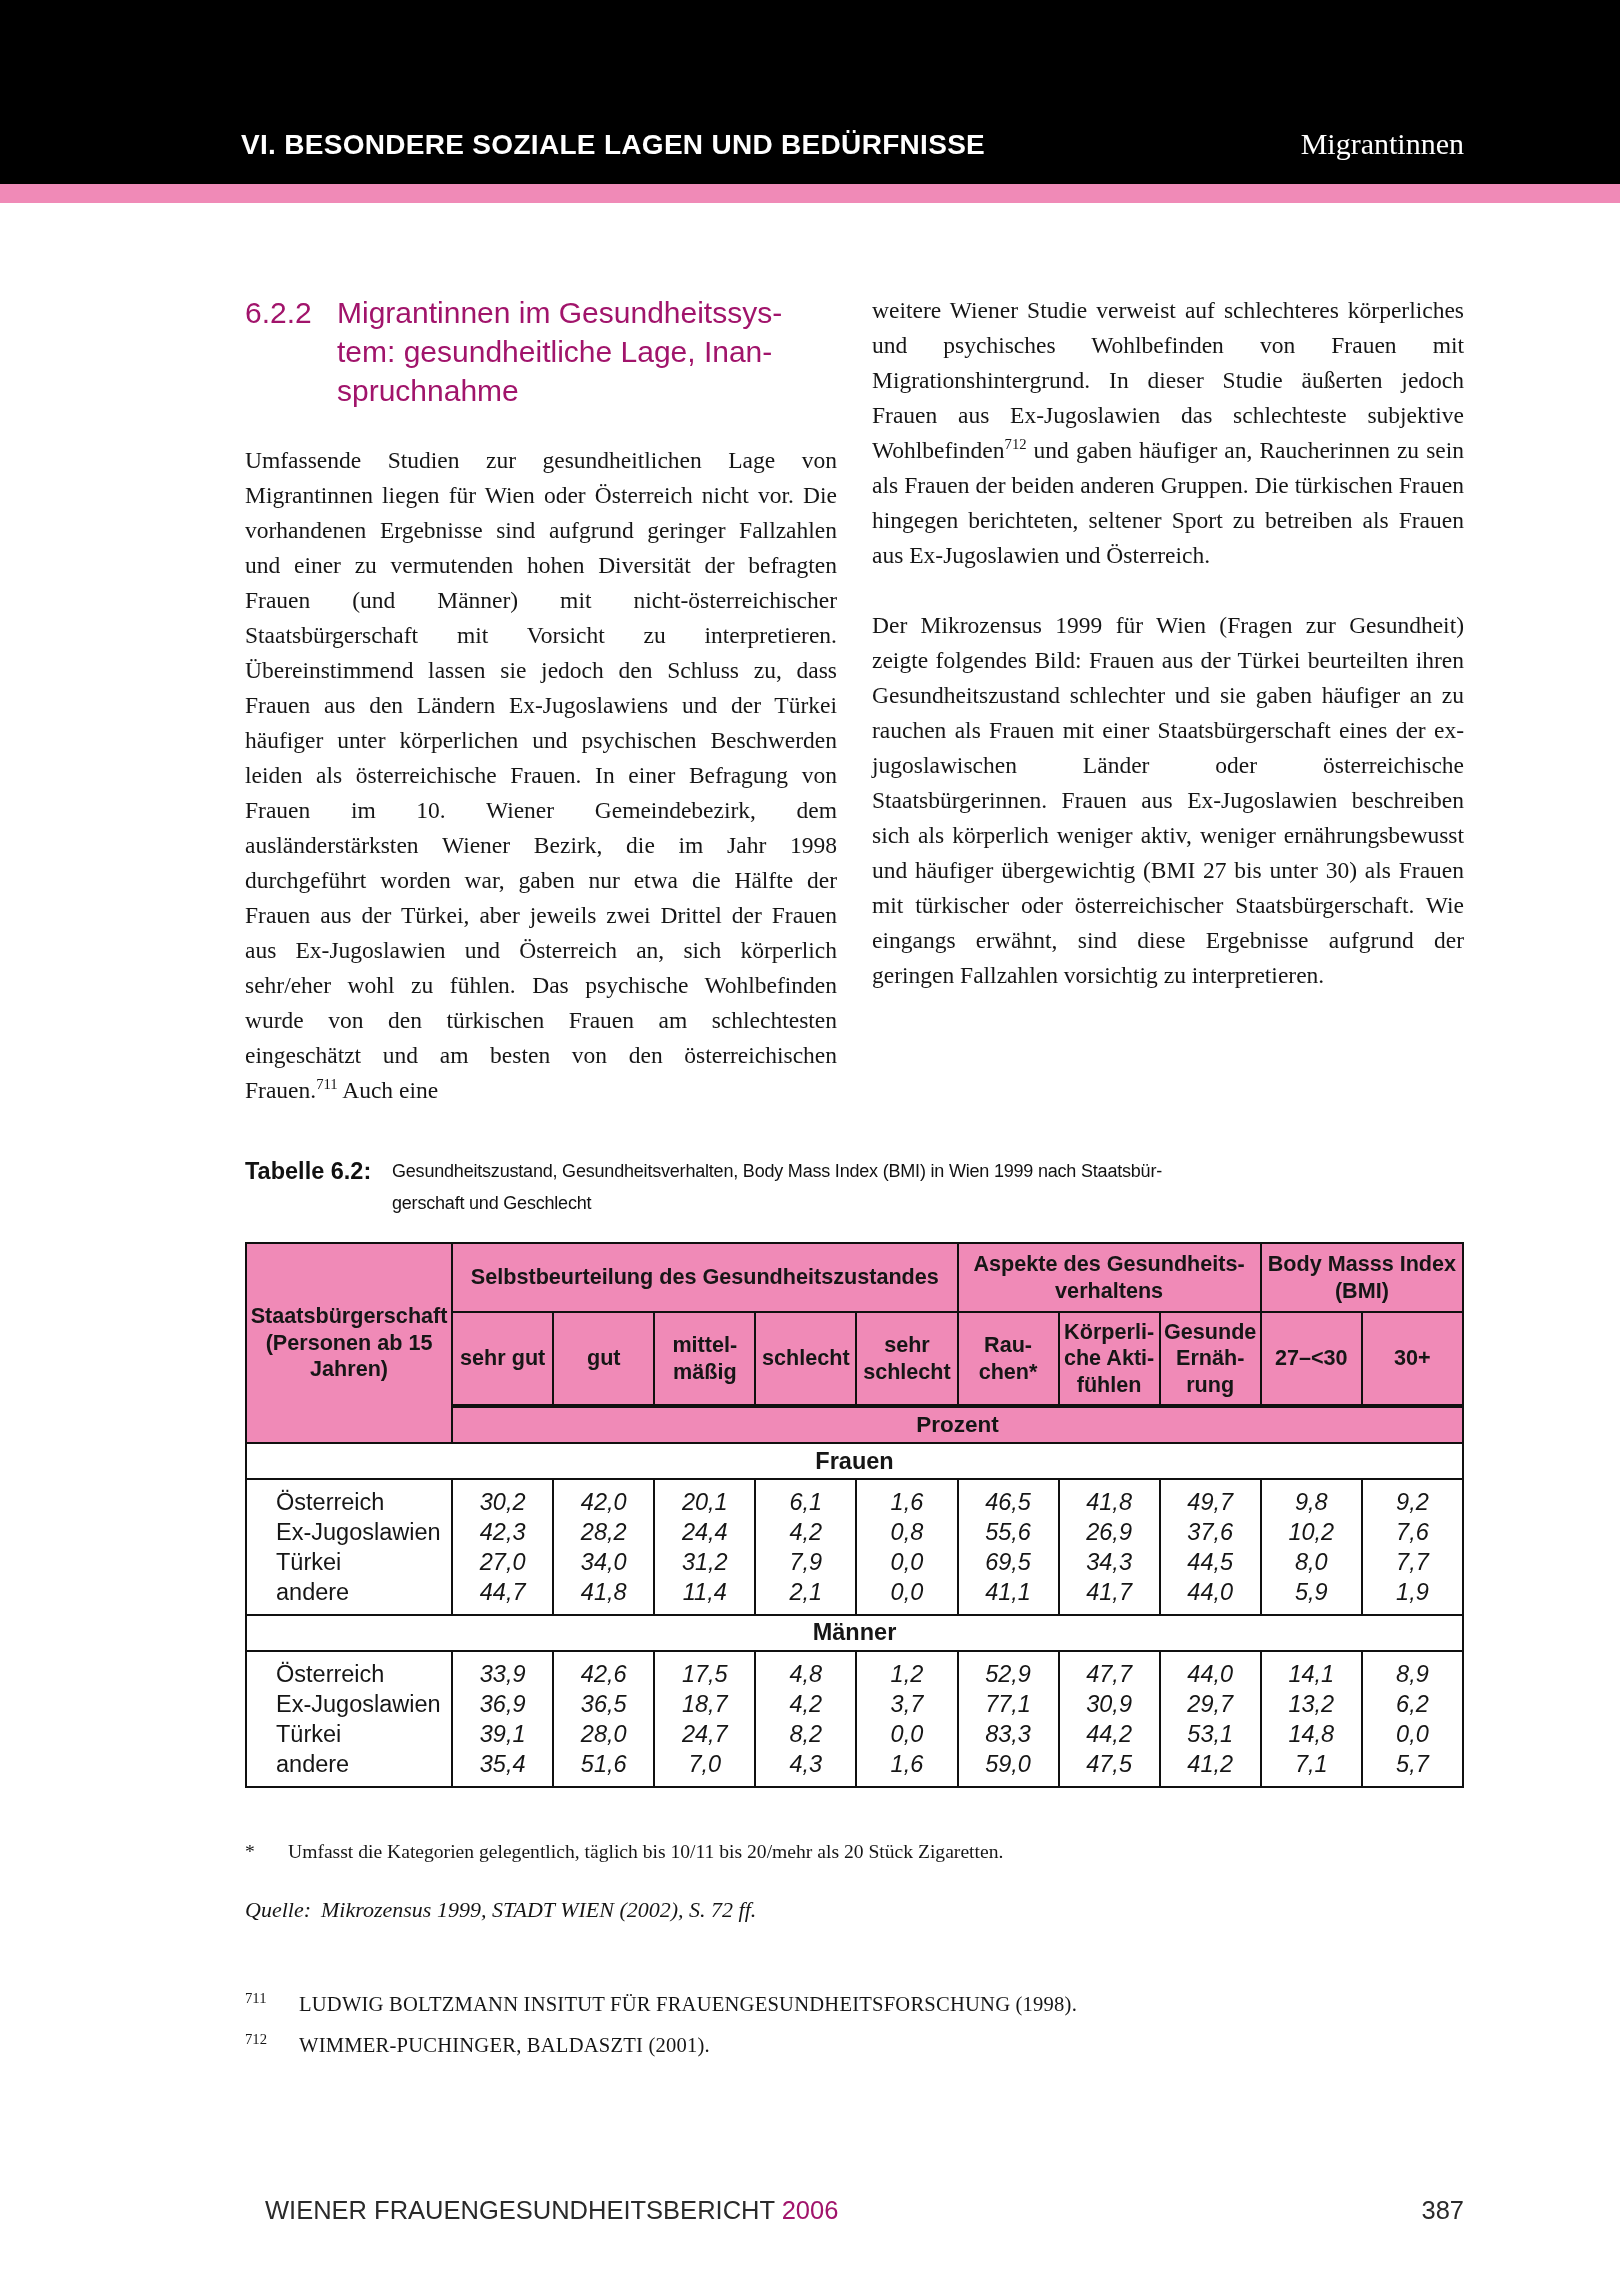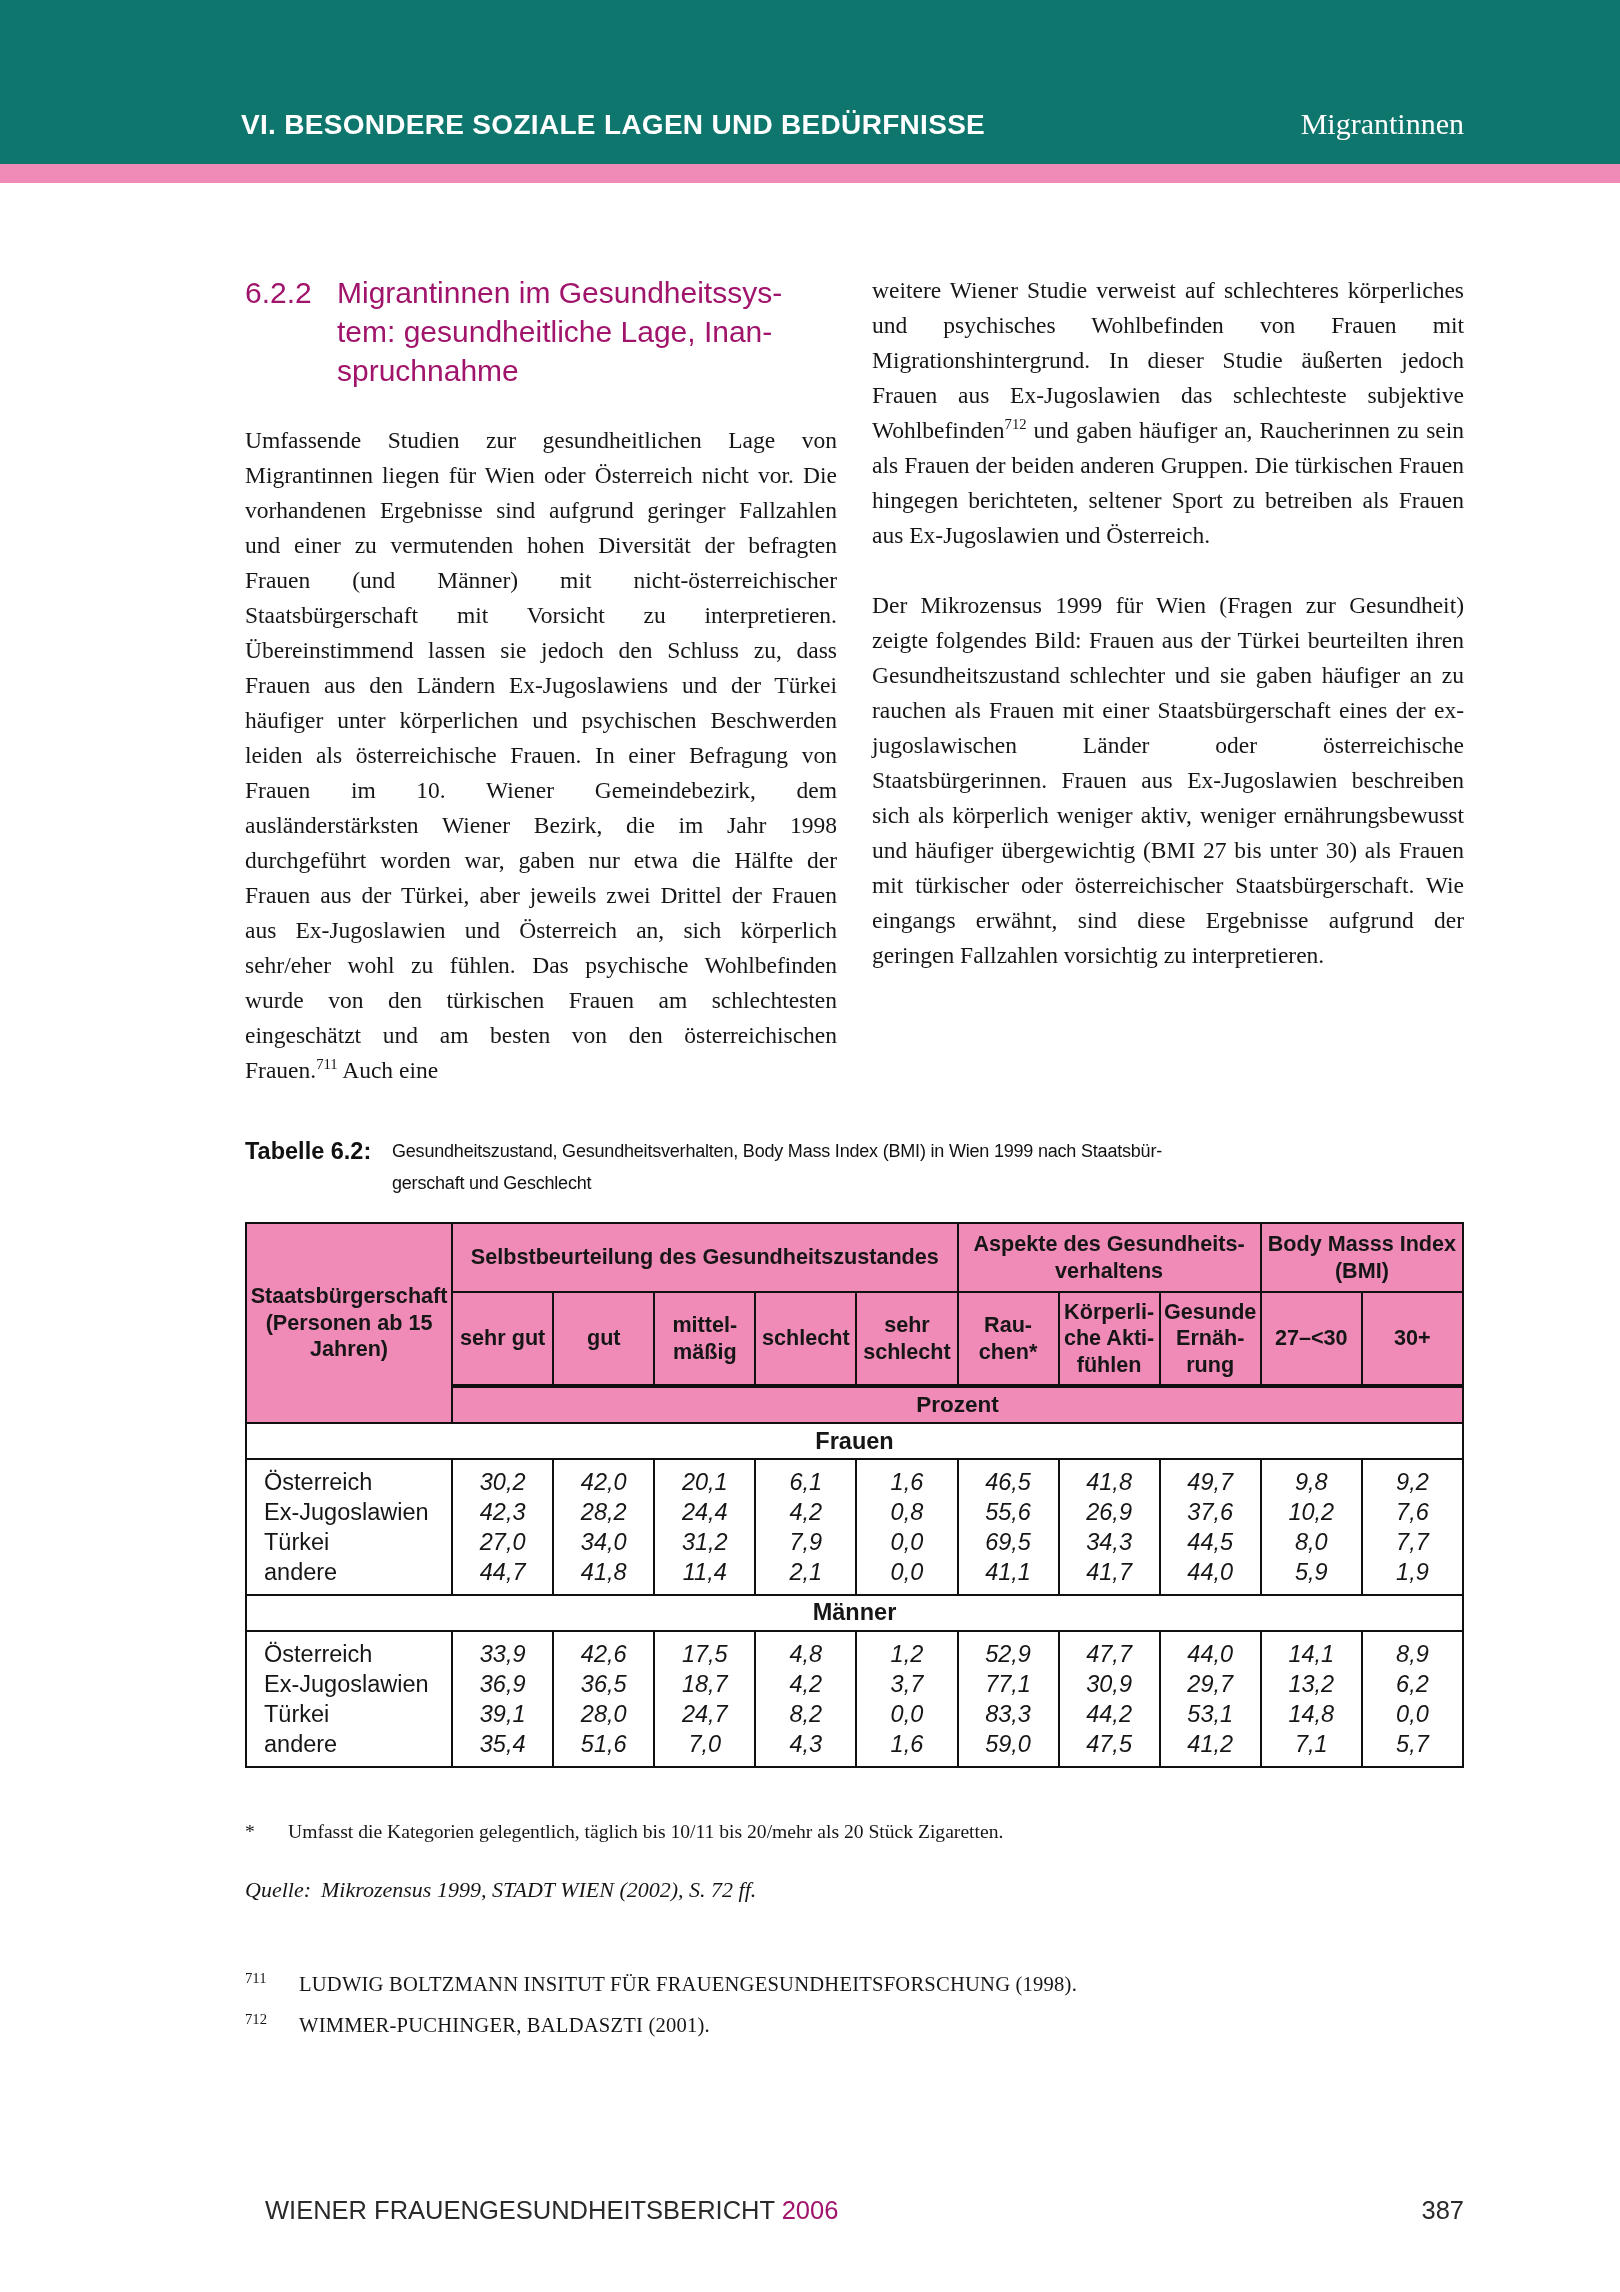--- a/index.html
+++ b/index.html
@@ -4,21 +4,21 @@
 <style>
   * { margin:0; padding:0; box-sizing:border-box; }
   html,body { background:#e8e8e8; }
   .page {
     position:relative; width:1620px; height:2293px; background:#ffffff;
     font-family:"Liberation Sans", sans-serif; color:#161616; overflow:hidden;
     margin:0 auto;
   }
   
   .band {
-    height:164px; background:#0f766e;
+    height:184px; background:#000000;
     display:flex; justify-content:space-between; align-items:flex-end;
     padding:0 156px 25.5px 241px;
   }
   .band-title { color:#ffffff; font-weight:bold; font-size:28px; line-height:1; letter-spacing:0.3px; }
   .band-right { color:#ffffff; font-weight:400; font-size:30px; line-height:1;font-family:Liberation Serif, serif; }
   .stripe { height:18.6px; background:#f08ab7; }
 
   
   .content { padding:90px 156px 0 245px; }
   .columns { display:grid; grid-template-columns:592px 592px; column-gap:35px; }
@@ -58,21 +58,21 @@
     background:#f08ab7; height:37px; text-align:center; vertical-align:middle;
     font-weight:bold; font-size:22.5px; border-bottom:4.9px solid #101010;
   }
   td.gender-band {
     height:36px; background:#ffffff; text-align:center; vertical-align:middle;
     font-weight:bold; font-size:23.5px;
   }
   td.blk { vertical-align:middle; padding:6.9px 0; background:#ffffff; }
   td.blk-thick { border-bottom:4.9px solid #101010; }
   .val { font-style:italic; font-size:23.5px; line-height:30px; text-align:center; }
-  .rowlabel { font-size:23.5px; line-height:30px; text-align:left; padding-left:17px; }
+  .rowlabel { font-size:23.5px; line-height:30px; text-align:left; padding-left:29px; }
 
   
   .note { margin-top:51px; display:flex; font-family:"Liberation Serif", serif; font-size:19.6px; line-height:25.5px; }
   .note-marker { flex:0 0 43px; }
   .quelle {
     margin-top:33px; display:flex; font-family:"Liberation Serif", serif;
     font-style:italic; font-size:22px; line-height:25.5px;
   }
   .quelle-label { flex:0 0 76px; }
   .refs { margin-top:61px; }

